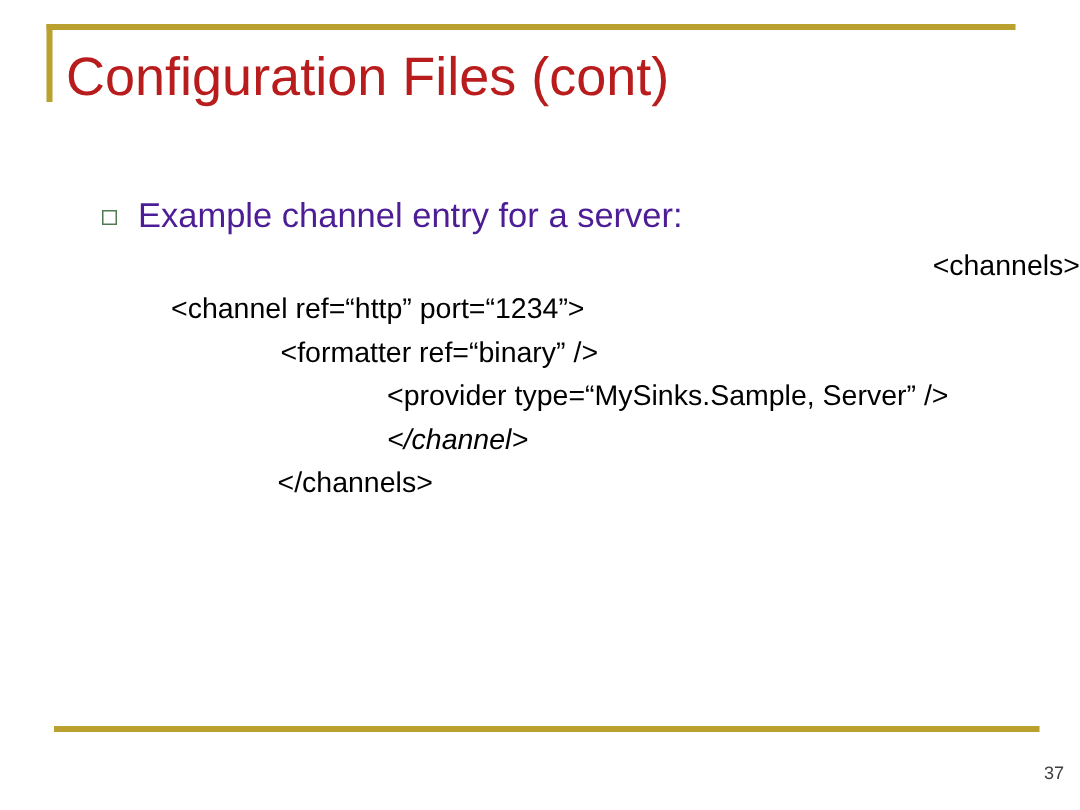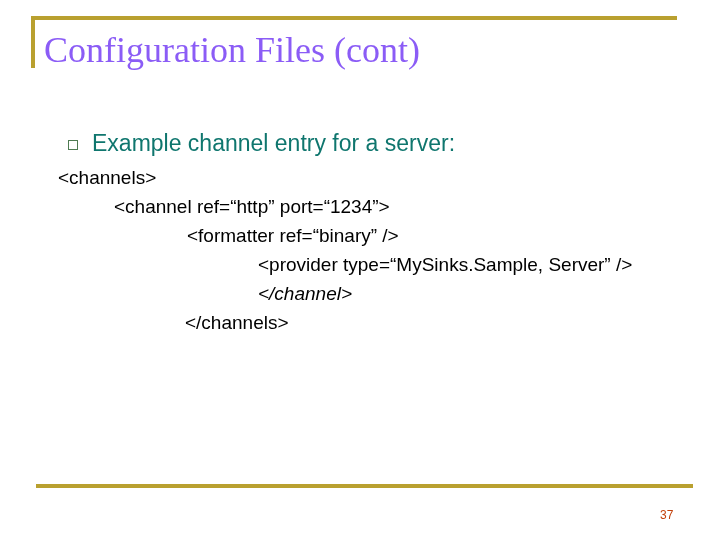--- a/index.html
+++ b/index.html
@@ -28,79 +28,79 @@
     left: 31px;
     top: 16px;
     width: 4px;
     height: 52px;
     background: #B9A02F;
   }
   .slide-title {
     position: absolute;
     left: 44px;
     top: 28px;
-    font-family: Liberation Serif, serif;
+    font-family: Liberation Sans, sans-serif;
     font-size: 36px;
     line-height: 1.25;
-    color: #8b5cf6;
+    color: #b91c1c;
     white-space: nowrap;
   }
   .bullet-marker {
     position: absolute;
     left: 68px;
     top: 140px;
     width: 8px;
     height: 8px;
     border: 1.5px solid #4F7B52;
     background: #ffffff;
   }
   .bullet-text {
     position: absolute;
     left: 92px;
     top: 130px;
     font-size: 23px;
-    color: #0f766e;
+    color: #4c1d95;
     white-space: nowrap;
   }
   .code-block {
     position: absolute;
     left: 0;
     top: 163px;
     width: 720px;
     font-size: 19px;
     line-height: 29px;
     color: #000000;
   }
   .code-line {
     white-space: nowrap;
     height: 29px;
   }
   
-  .code-line:nth-child(1) { padding-left: 58px;  }
+  .code-line:nth-child(1) { padding-left: 58px; text-align: right;  }
   .code-line:nth-child(2) { padding-left: 114px; }
   .code-line:nth-child(3) { padding-left: 187px; }
   .code-line:nth-child(4) { padding-left: 258px; }
   .code-line:nth-child(5) { padding-left: 258px; font-style: italic; }
   .code-line:nth-child(6) { padding-left: 185px; }
   .code-line:nth-child(7) { padding-left: 118px; text-decoration: underline; }
   .code-line:nth-child(8) { padding-left: 60px; }
   .bottom-rule {
     position: absolute;
     left: 36px;
     top: 484px;
     width: 657px;
     height: 4px;
     background: #B9A02F;
   }
   .page-number {
     position: absolute;
-    left: 660px;
+    left: 696px;
     top: 508px;
     font-size: 12px;
-    color: #c2410c;
+    color: #404040;
   }
 </style>
 </head>
 <body>
 
 <div class="slide">
 
   <div class="top-rule"></div>
   <div class="title-accent-bar"></div>
 

